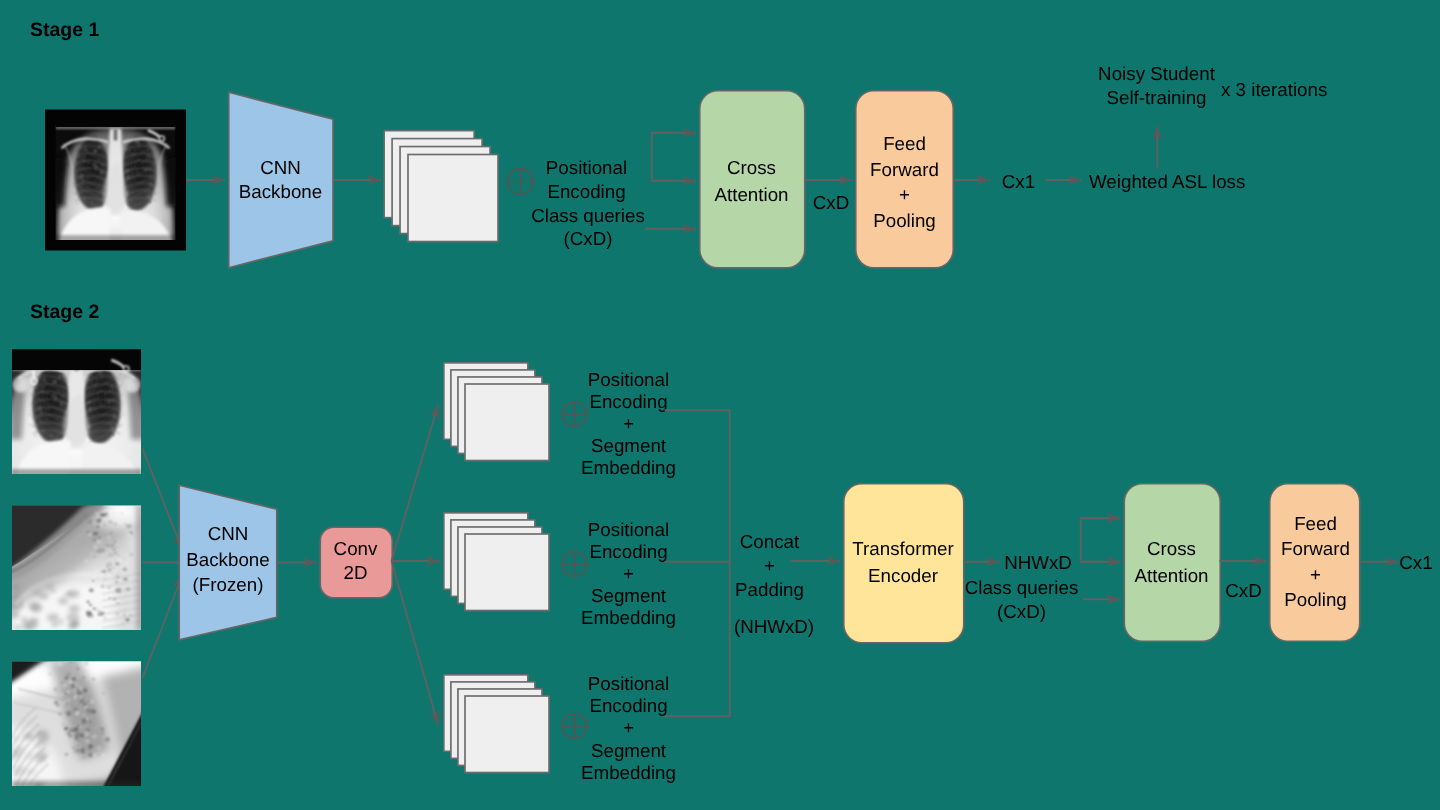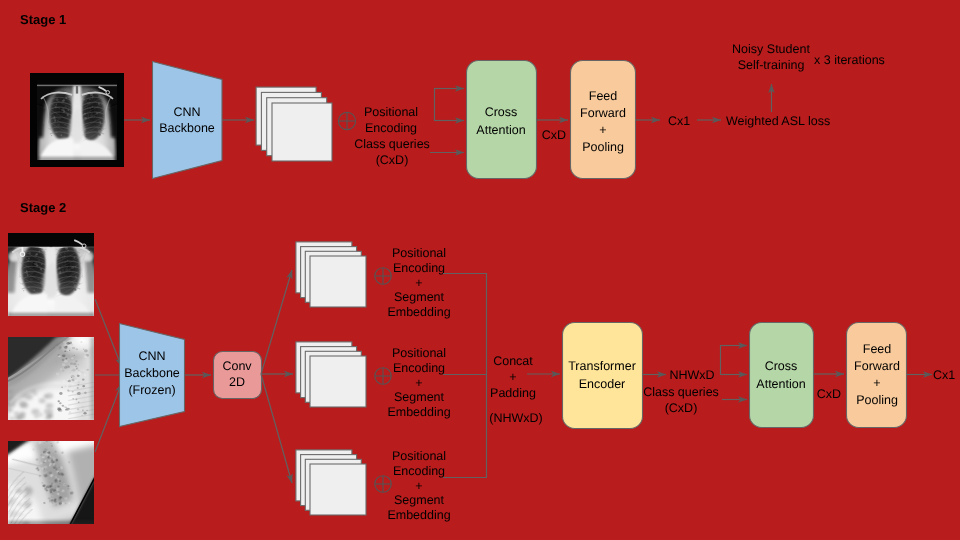--- a/index.html
+++ b/index.html
@@ -1,18 +1,18 @@
 <!DOCTYPE html>
 <html><head>
 <meta charset="utf-8">
 <title>Model architecture diagram</title>
 <style>
   html,body{margin:0;padding:0;background:#ffffff;}
   body{width:960px;height:540px;overflow:hidden;font-family:"Liberation Sans",sans-serif;}
-  #stage{position:relative;width:960px;height:540px;background:#b91c1c;}
+  #stage{position:relative;width:960px;height:540px;background:#0f766e;}
   svg.layer{position:absolute;left:0;top:0;width:960px;height:540px;display:block;}
   text{white-space:pre;}
   svg{shape-rendering:geometricPrecision;text-rendering:geometricPrecision;}
   #stage{will-change:transform;}
   .ttl{font:bold 13px "Liberation Sans",sans-serif;fill:#000;}
   .lbl{font:12.5px "Liberation Sans",sans-serif;fill:#000;}
   .shp{stroke:#666;stroke-width:1.1;}
   .card{fill:#efefef;stroke:#6b6b6b;stroke-width:1.1;}
   .ln{stroke:#616161;stroke-width:1.2;fill:none;}
   .circ{fill:none;stroke:#555;stroke-width:1.1;}

